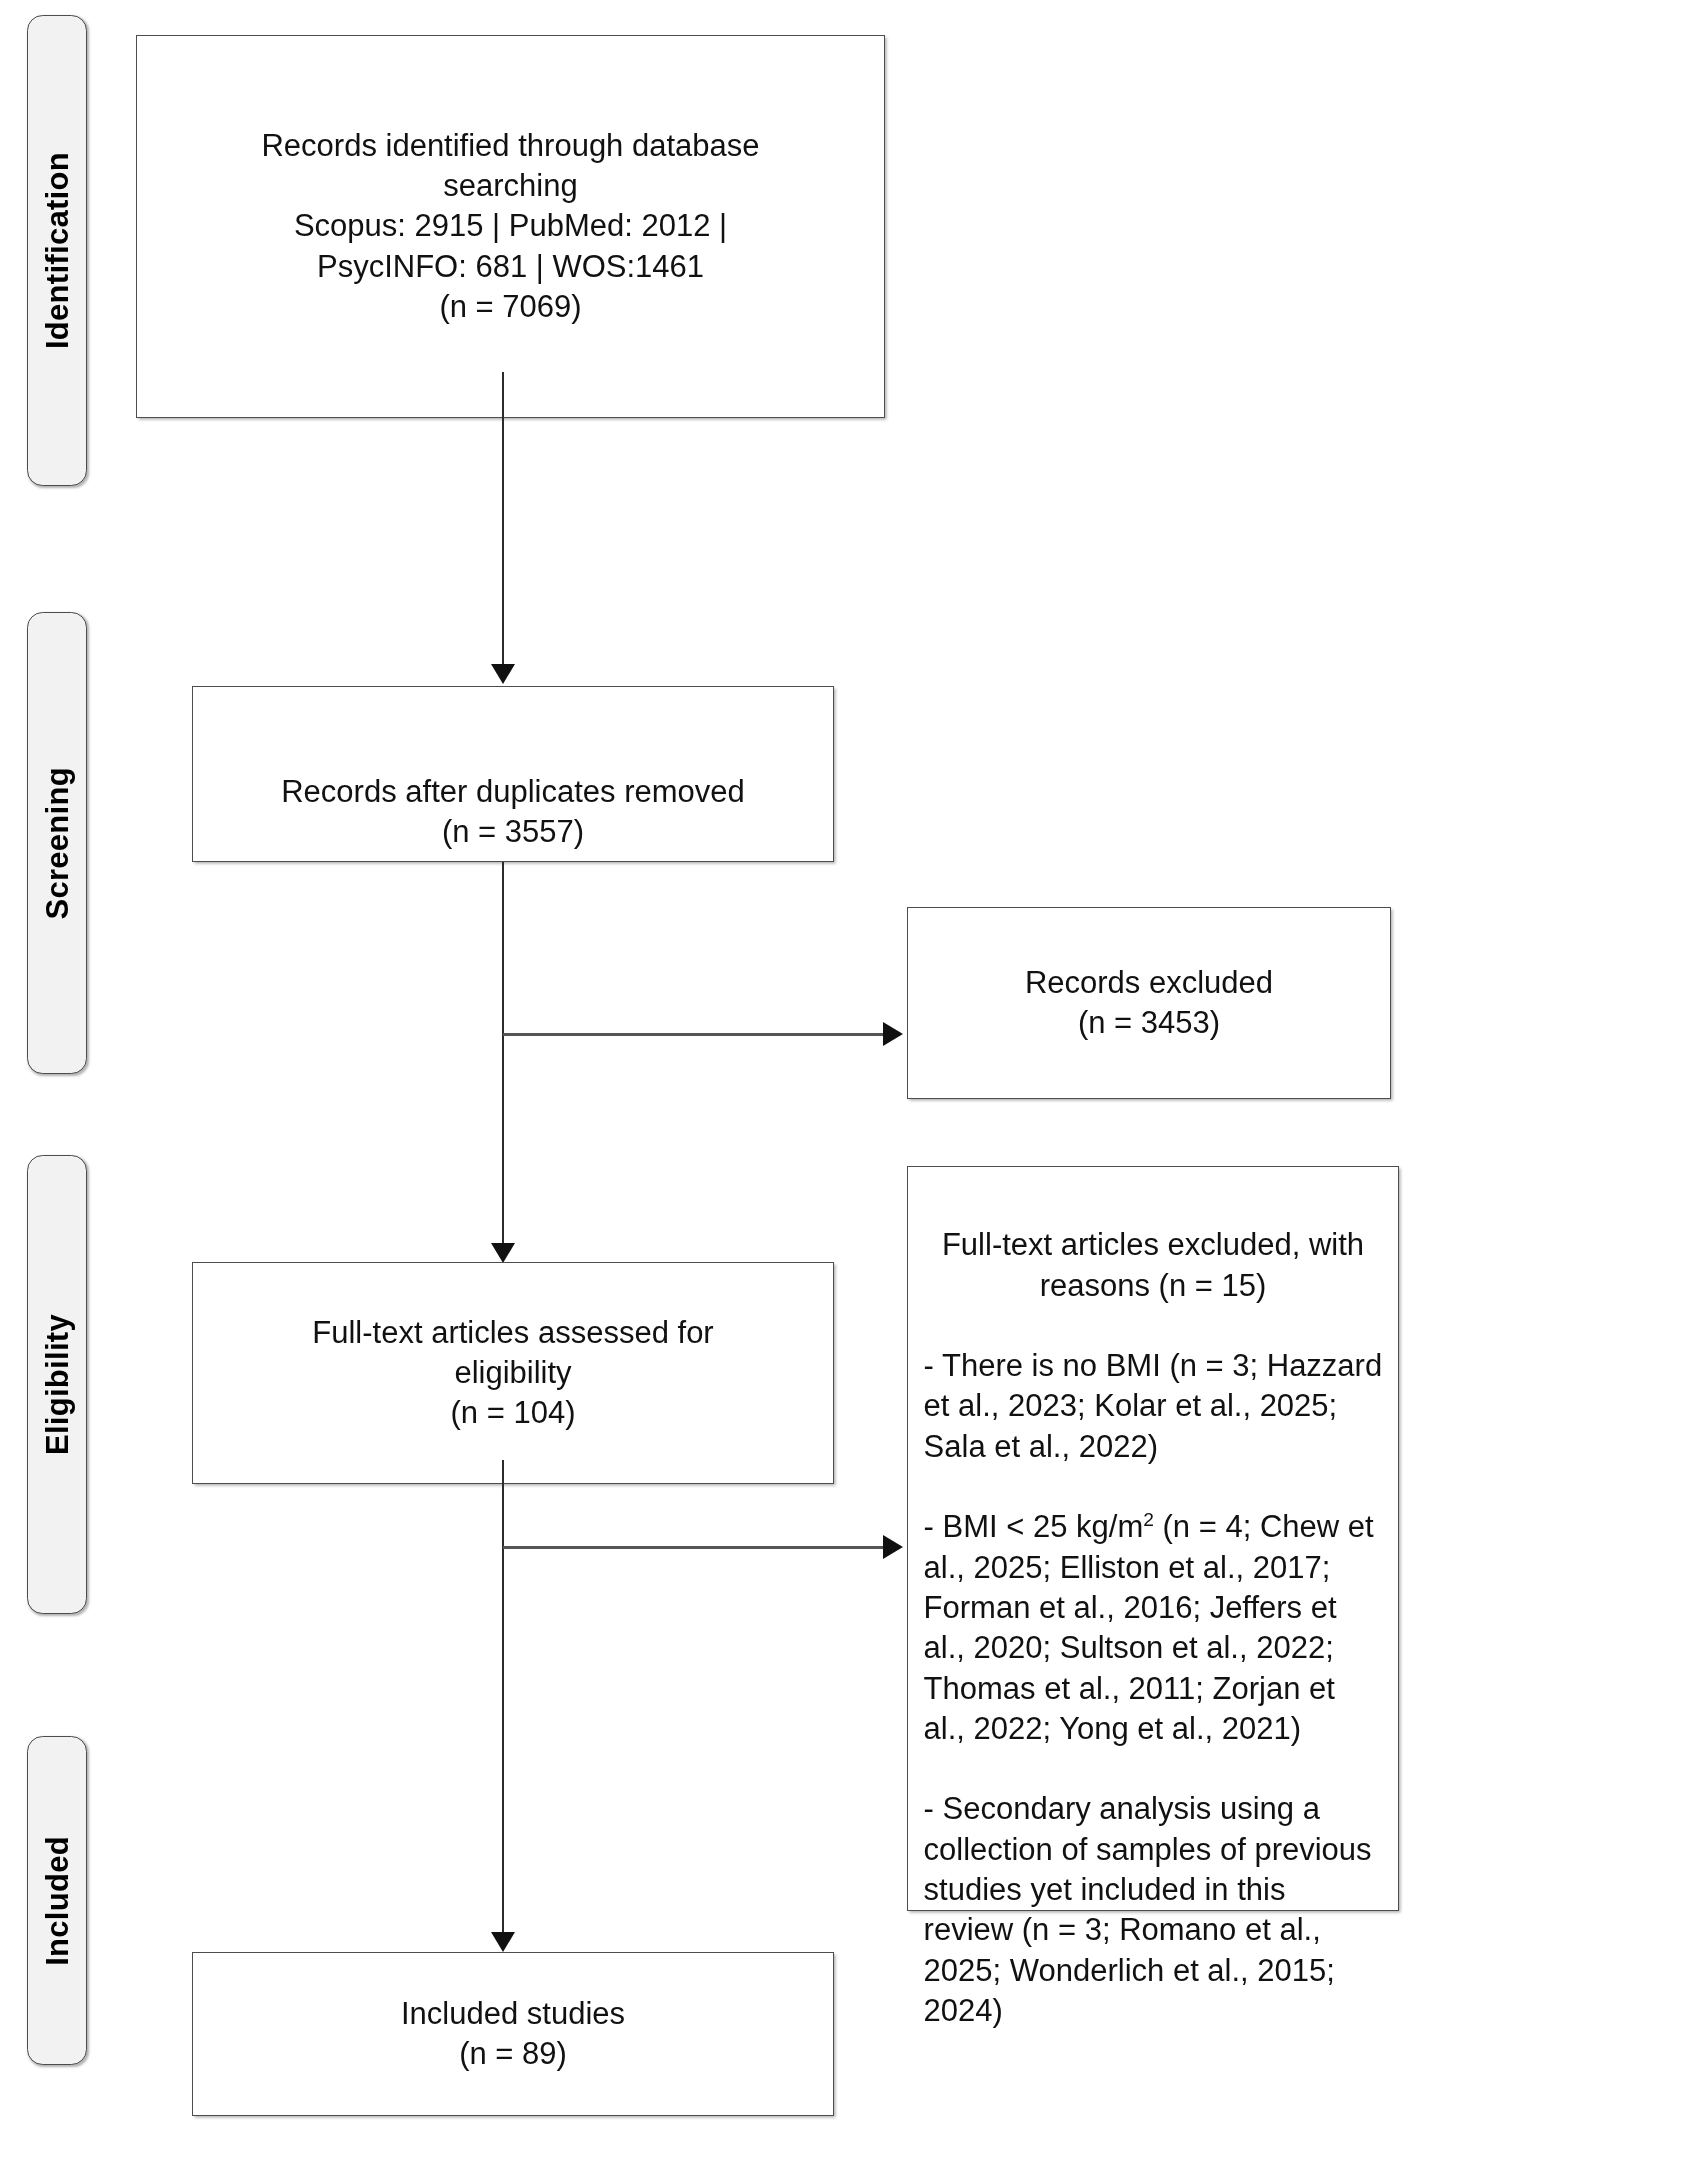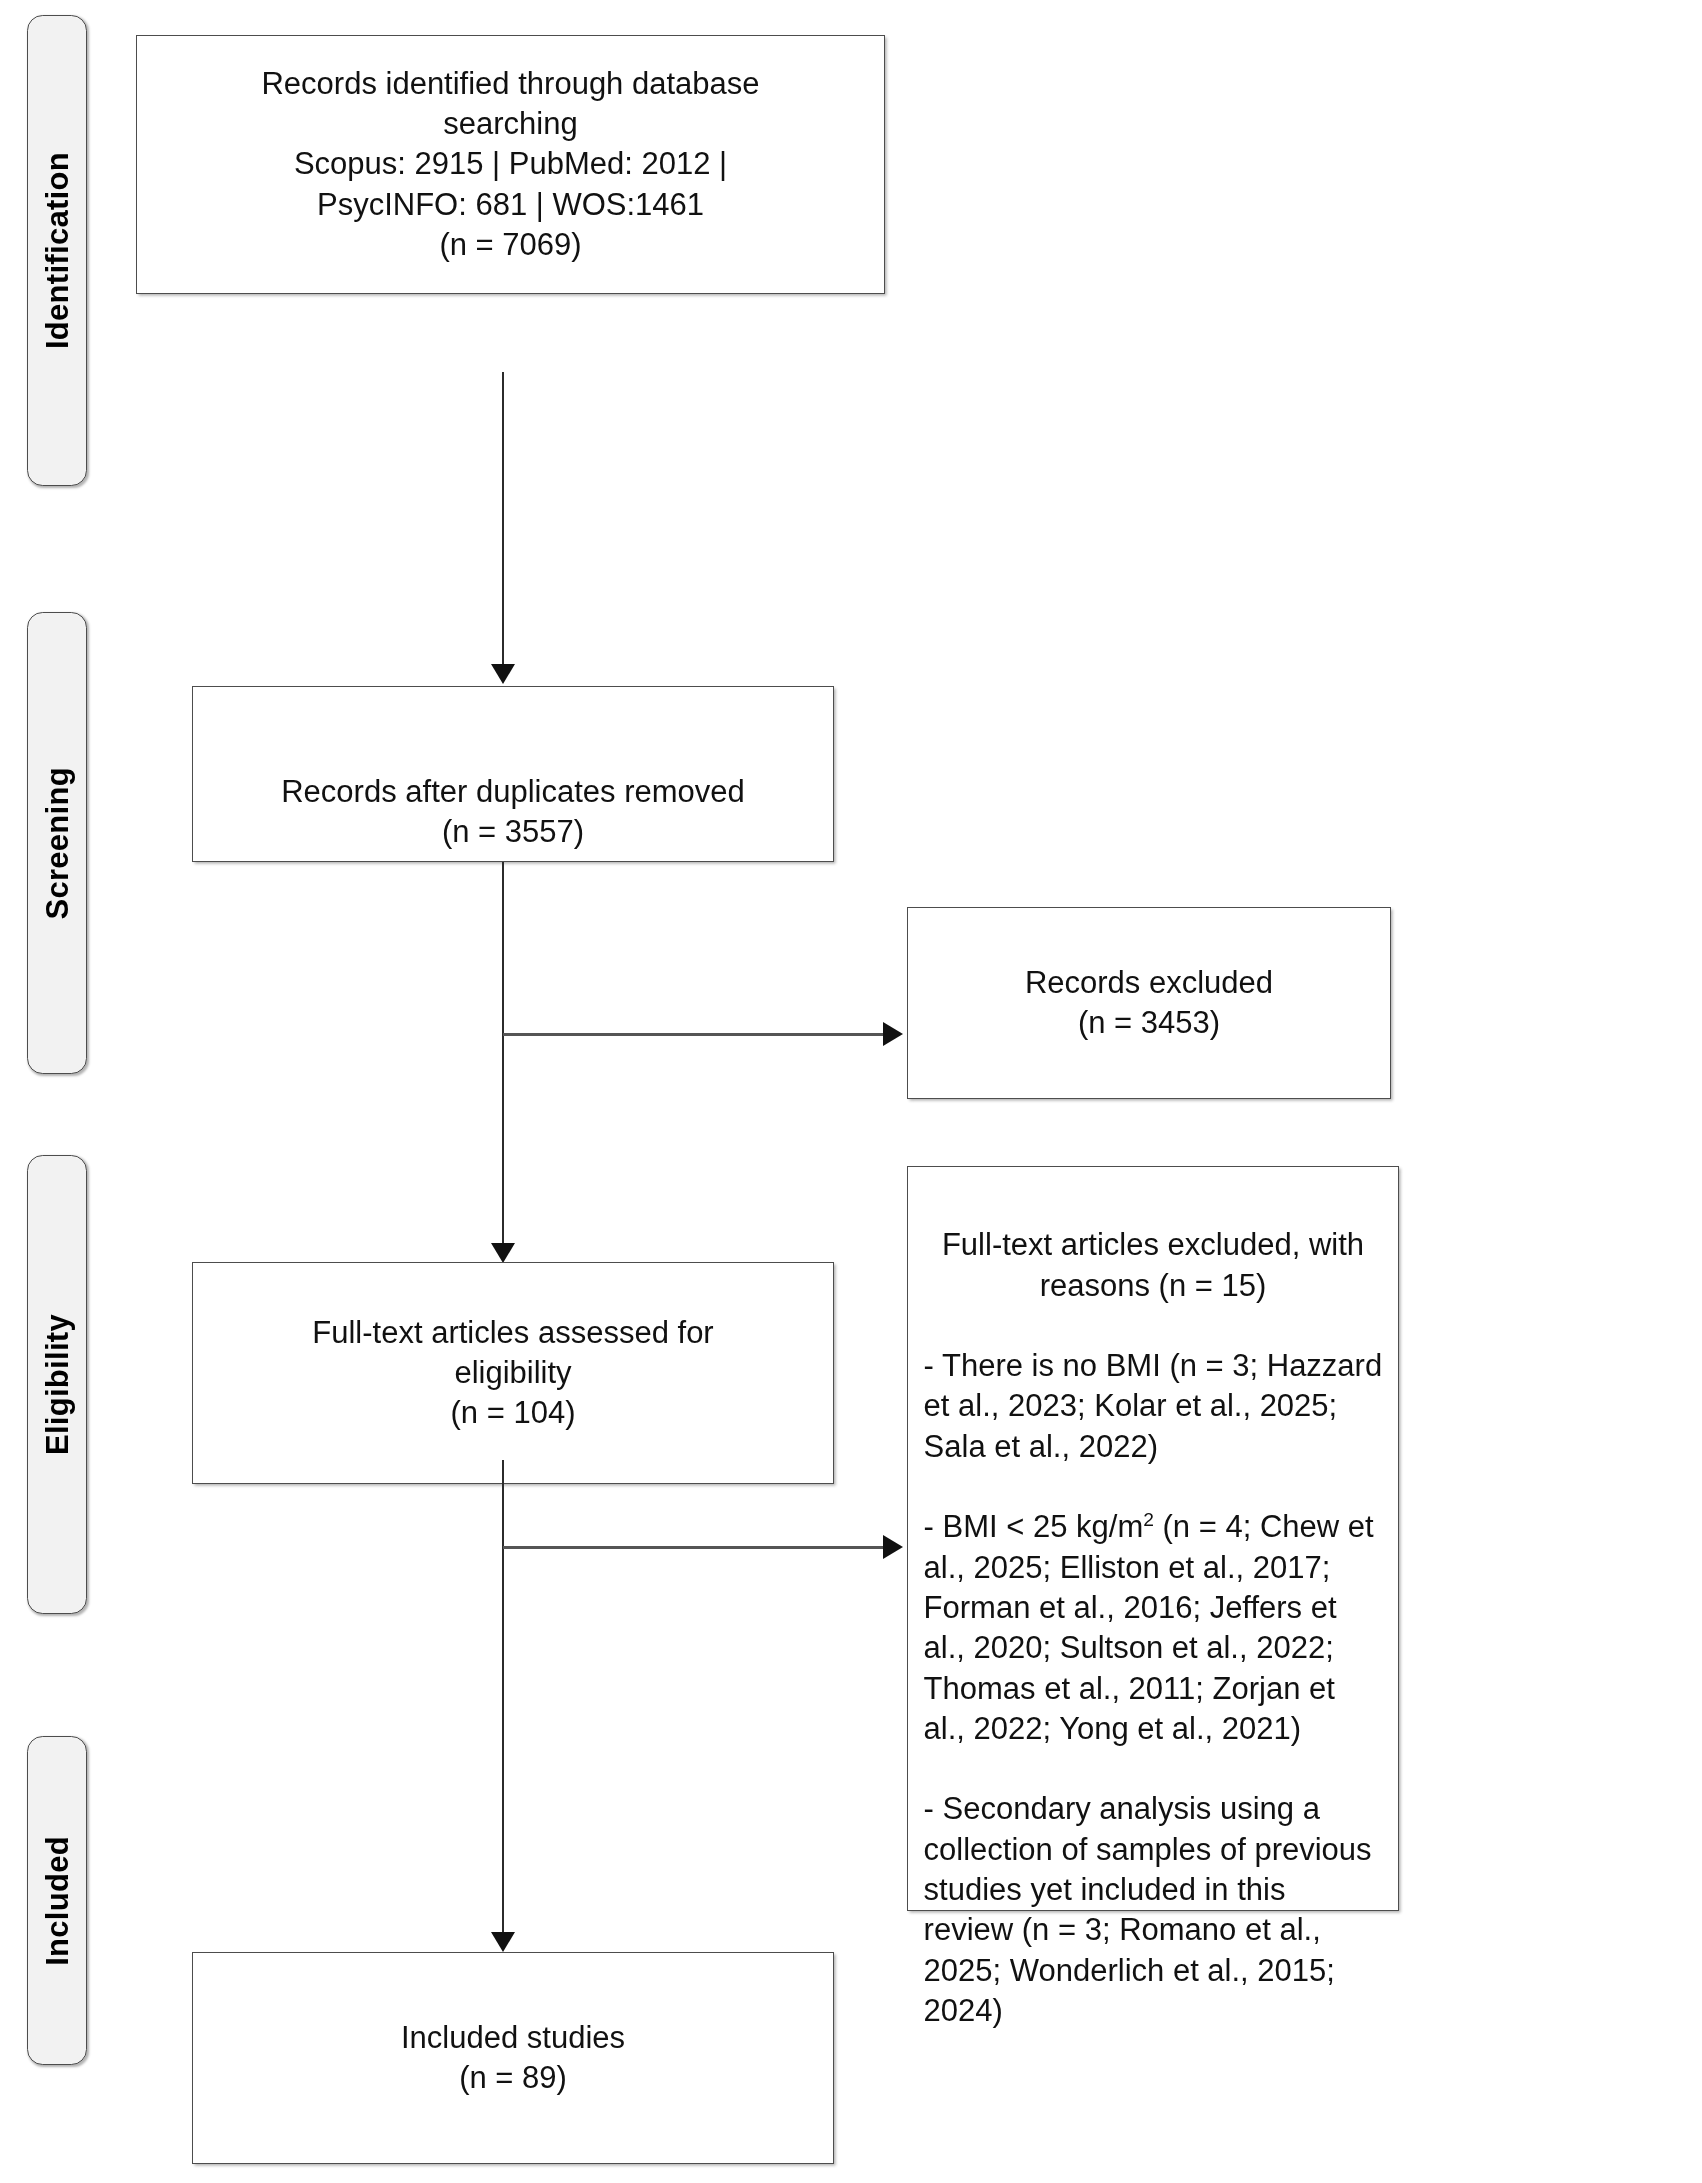--- a/index.html
+++ b/index.html
@@ -116,21 +116,21 @@
   </div>
 
   <div class="stage-tab" style="left:27px; top:1155px; width:60px; height:459px;">
     <span class="stage-label">Eligibility</span>
   </div>
 
   <div class="stage-tab" style="left:27px; top:1736px; width:60px; height:329px;">
     <span class="stage-label">Included</span>
   </div>
 
-  <div class="flow-box" style="left:136px; top:35px; width:749px; height:259px;">
+  <div class="flow-box" style="left:136px; top:35px; width:749px; height:383px;">
     <span class="box-text">Records identified through database
 searching
 Scopus: 2915 | PubMed: 2012 |
 PsycINFO: 681 | WOS:1461
 (n = 7069)</span>
   </div>
 
   <div class="vline" style="left:502px; top:372px; height:294px;"></div>
   <div class="arrow-down" style="left:491px; top:664px;"></div>
 
@@ -164,19 +164,19 @@
 
   <div class="flow-box align-left" style="left:907px; top:1166px; width:492px; height:745px;">
     <div class="box-text">
       <div style="text-align:center;">Full-text articles excluded, with reasons (n = 15)</div>
       <div>- There is no BMI (n = 3; Hazzard et al., 2023; Kolar et al., 2025; Sala et al., 2022)</div>
       <div><span>- BMI &lt; 25 kg/m</span><sup>2</sup><span> (n = 4; Chew et al., 2025; Elliston et al., 2017; Forman et al., 2016; Jeffers et al., 2020; Sultson et al., 2022; Thomas et al., 2011; Zorjan et al., 2022; Yong et al., 2021)</span></div>
       <div>- Secondary analysis using a collection of samples of previous studies yet included in this review (n = 3; Romano et al., 2025; Wonderlich et al., 2015; 2024)</div>
     </div>
   </div>
 
-  <div class="flow-box" style="left:192px; top:1952px; width:642px; height:212px;">
+  <div class="flow-box" style="left:192px; top:1952px; width:642px; height:164px;">
     <span class="box-text">Included studies
 (n = 89)</span>
   </div>
 
 </div>
 
 
 </body></html>

